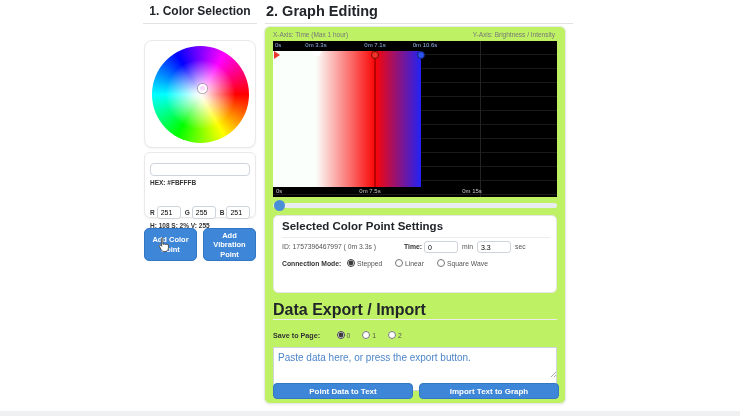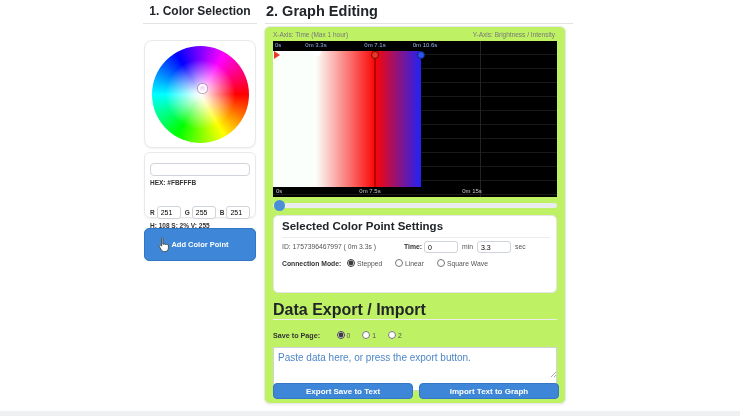--- a/index.html
+++ b/index.html
@@ -114,20 +114,21 @@
     <div class="rgb-grp">
       <label>B</label>
       <input value="251" style="">
     </div>
   </div>
   <div class="tiny-b">H: 108 S: 2% V: 255</div>
 </div>
 
 <div class="abs lp-btn-row">
   <button class="btn-blue lp-btn">Add Color Point</button>
+  <button class="btn-blue lp-btn">Add Vibration Point</button>
 </div>
 
 <svg class="abs cursor-svg" width="14" height="16" viewBox="0 0 14 16">
   <path d="M4.6 1.4 C4.6 .6 5.9 .6 5.9 1.4 L5.9 7.2 L6.6 7.3 C6.6 6.6 7.8 6.6 7.8 7.3 L8.5 7.4 C8.5 6.8 9.6 6.8 9.6 7.5 L10.3 7.6 C10.3 7.0 11.4 7.0 11.4 7.8 L11.4 10.8 C11.4 13.2 10.0 14.6 7.7 14.6 C5.7 14.6 4.9 14.0 4.0 12.3 L2.2 9.2 C1.7 8.3 2.8 7.4 3.5 8.1 L4.6 9.2 Z" fill="#ffffff" stroke="#444" stroke-width="0.9"></path>
 </svg>
 
 <div class="abs rp-title">2. Graph Editing</div>
 <div class="abs rp-rule"></div>
 
 <div class="abs main-card">
@@ -195,17 +196,17 @@
       <input type="radio" name="page" style=""><span>1</span>
     </label>
     <label class="radio-lbl" style="margin-left:10px;">
       <input type="radio" name="page" style=""><span>2</span>
     </label>
   </div>
 
   <textarea class="abs io-textarea" placeholder="Paste data here, or press the export button." style=""></textarea>
   <div class="abs resize-grip"></div>
 
-  <button class="btn-blue io-btn" style="left:8px;">Export Save to Text</button>
+  <button class="btn-blue io-btn" style="left:8px;">Point Data to Text</button>
   <button class="btn-blue io-btn" style="left:154px;">Import Text to Graph</button>
 </div>
 
 <div class="abs page-bottom-strip"></div>
 
 </body></html>

